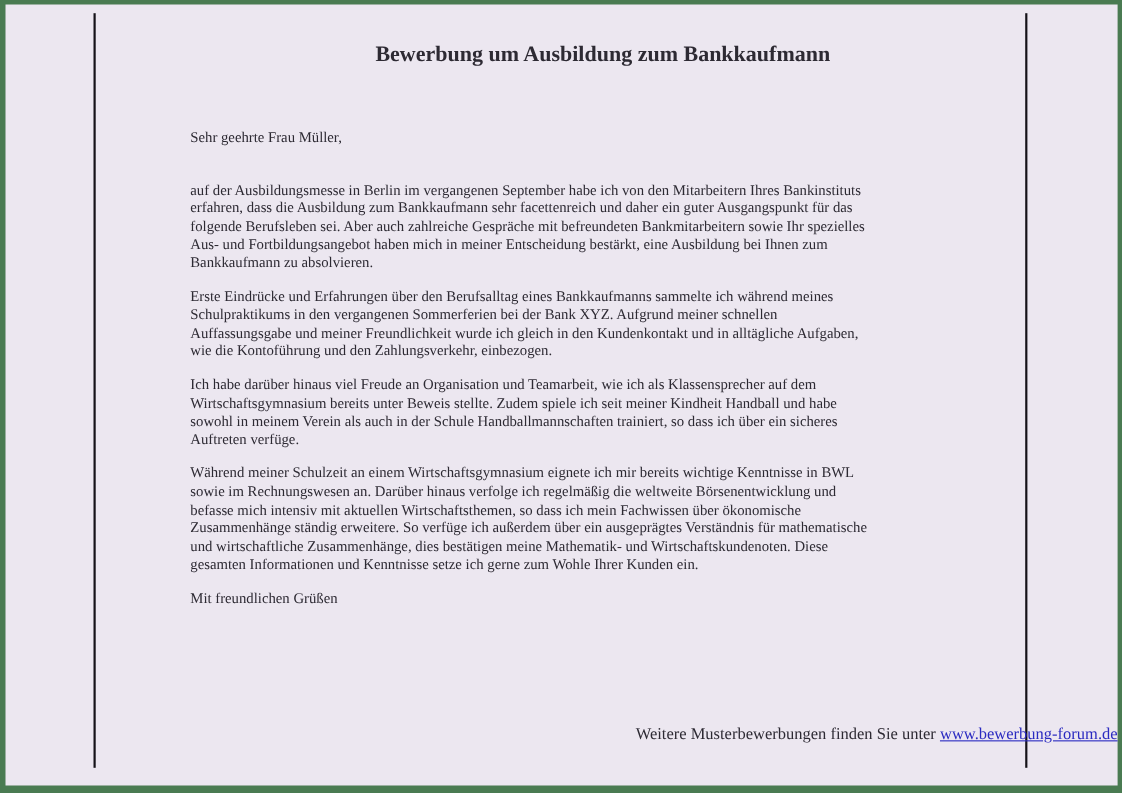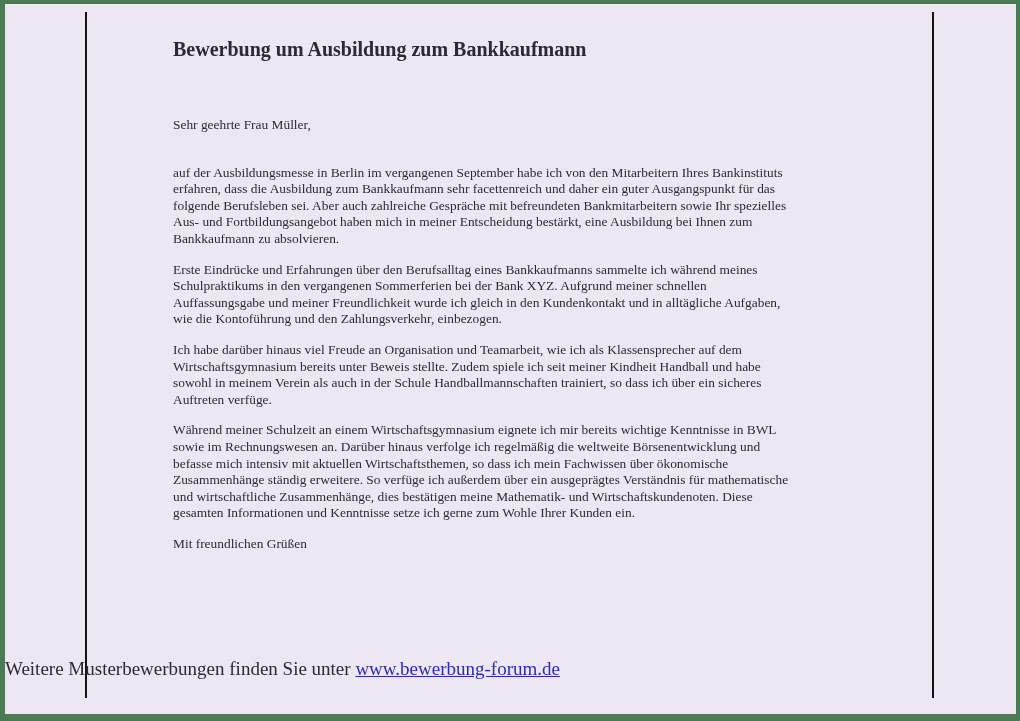--- a/index.html
+++ b/index.html
@@ -39,20 +39,21 @@
     left: 168px;
     top: 33px;
     width: 750px;
   }
   .title {
     font-size: 20px;
     font-weight: bold;
     line-height: 24px;
     margin: 0 0 56px 0;
     white-space: pre;
+    text-align: center;
   }
   .salutation {
     font-size: 13.4px;
     line-height: 16.6px;
     margin: 0 0 31px 0;
     white-space: pre;
   }
   .para {
     font-size: 13.4px;
     line-height: 16.6px;
@@ -63,22 +64,22 @@
     font-size: 13.4px;
     line-height: 16.6px;
     margin: 2px 0 0 0;
     white-space: pre;
   }
   .footer {
     position: absolute;
     left: 0;
     top: 656px;
     width: 100%;
-    text-align: left;
-    font-size: 19px;
+    text-align: right;
+    font-size: 15px;
     line-height: 17px;
   }
   .footer a {
     color: #2a2ac0;
     text-decoration: underline;
     cursor: pointer;
   }
 </style>
 </head>
 <body>

